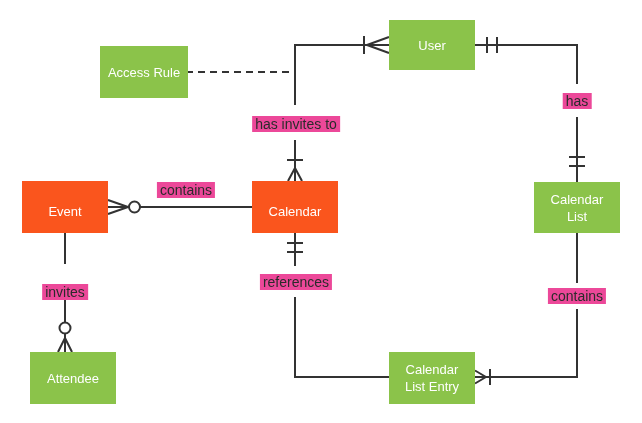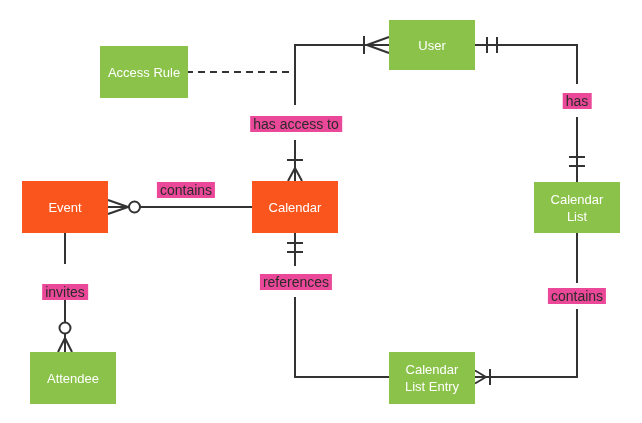--- a/index.html
+++ b/index.html
@@ -32,21 +32,21 @@
     display: flex;
     align-items: center;
     justify-content: center;
     text-align: center;
     color: var(--c-entity-text, #fff);
     font-size: 13px;
     line-height: 17px;
     box-sizing: border-box;
     padding: 13px 6px;
   }
-  .entity.orange { background: var(--c-orange, #FA551D); }
+  .entity.orange { background: var(--c-orange, #FA551D); align-items: flex-end; }
   .entity.green  { background: var(--c-green, #8BC34A); }
   .rel-label {
     position: absolute;
     transform: translate(-50%, -50%);
     font-size: 14px;
     color: var(--c-label, #2b2b2b);
     background: #ec4899;
     padding: 0 3px;
     white-space: nowrap;
   }
@@ -128,20 +128,20 @@
   </div>
 
   <div class="entity green" style="left:30px; top:352px; width:86px; height:52px;">
     <span>Attendee</span>
   </div>
 
   <div class="entity green" style="left:389px; top:352px; width:86px; height:52px;">
     <span>Calendar List Entry</span>
   </div>
 
-  <div class="rel-label" style="left:296px; top:124px;">has access to</div>
+  <div class="rel-label" style="left:296px; top:124px;">has invites to</div>
   <div class="rel-label" style="left:577px; top:101px;">has</div>
   <div class="rel-label" style="left:186px; top:190px;">contains</div>
   <div class="rel-label" style="left:65px; top:292px;">invites</div>
   <div class="rel-label" style="left:296px; top:282px;">references</div>
   <div class="rel-label" style="left:577px; top:296px;">contains</div>
 
 </div>
 
 </body></html>

